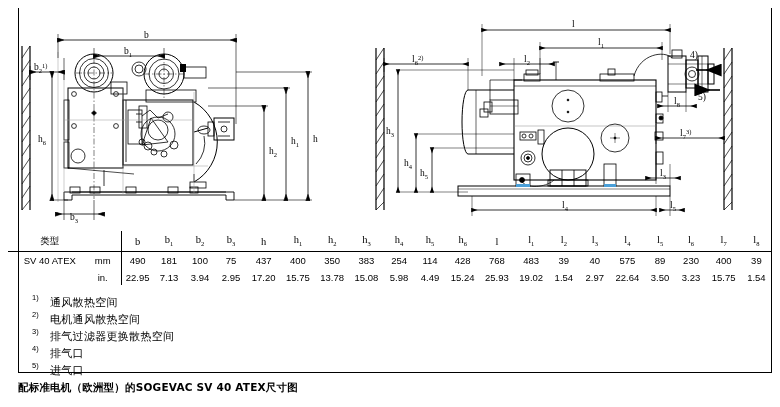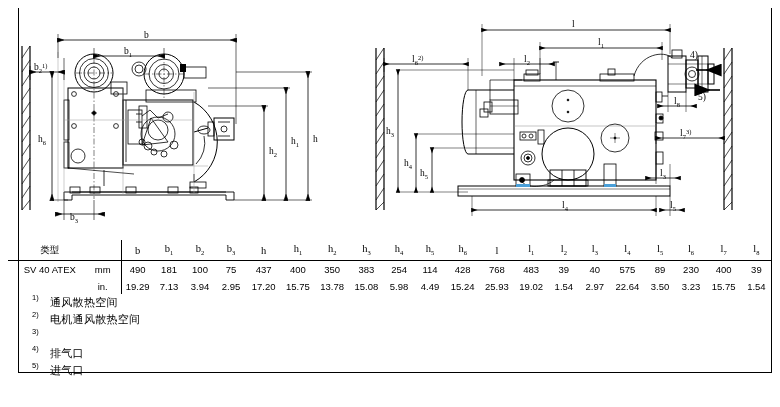--- a/index.html
+++ b/index.html
@@ -5,21 +5,21 @@
   html,body{margin:0;padding:0;background:#ffffff;}
   body{width:780px;height:407px;position:relative;font-family:"Liberation Sans",sans-serif;color:#000;overflow:hidden;}
   #page{position:absolute;left:0;top:0;width:780px;height:407px;}
 
   .drawing{position:absolute;top:14px;}
   #left-drawing{left:8px;width:330px;height:210px;}
   #right-drawing{left:372px;width:400px;height:210px;}
   .drawing svg{display:block;}
 
   
-  #table-wrap{position:absolute;left:8px;top:240px;width:764px;}
+  #table-wrap{position:absolute;left:8px;top:231px;width:764px;}
   table.dimtable{border-collapse:collapse;width:764px;font-size:9.5px;font-family:"Liberation Sans",sans-serif;}
   table.dimtable th,table.dimtable td{padding:0;text-align:center;font-weight:normal;white-space:nowrap;}
   .hdr-row th{height:20px;vertical-align:middle;border-bottom:1px solid #000;}
   .hdr-sym{font-family:"Liberation Serif",serif;font-size:10.5px;font-style:normal;}
   .hdr-sym sub{font-size:6.5px;}
   .col-type{text-align:left;width:84px;padding-left:2px !important;}
   .col-unit{text-align:right;width:28px;padding-right:5px !important;}
   .sep{border-left:1px solid #000;}
   .row-mm td{height:17px;vertical-align:middle;}
   .row-in td{height:16px;vertical-align:middle;}
@@ -440,21 +440,21 @@
           <td>40</td>
           <td>575</td>
           <td>89</td>
           <td>230</td>
           <td>400</td>
           <td>39</td>
         </tr>
         <tr class="row-in">
           <td class="col-type"></td>
           <td class="col-unit">in.</td>
-          <td class="sep">19.29</td>
+          <td class="sep">22.95</td>
           <td>7.13</td>
           <td>3.94</td>
           <td>2.95</td>
           <td>17.20</td>
           <td>15.75</td>
           <td>13.78</td>
           <td>15.08</td>
           <td>5.98</td>
           <td>4.49</td>
           <td>15.24</td>
@@ -476,29 +476,31 @@
     <div class="fn">
       <div class="fn-num"><span>1)</span></div>
       <div class="fn-txt">通风散热空间</div>
     </div>
     <div class="fn">
       <div class="fn-num"><span>2)</span></div>
       <div class="fn-txt">电机通风散热空间</div>
     </div>
     <div class="fn">
       <div class="fn-num"><span>3)</span></div>
+      <div class="fn-txt">排气过滤器更换散热空间</div>
     </div>
     <div class="fn">
       <div class="fn-num"><span>4)</span></div>
       <div class="fn-txt">排气口</div>
     </div>
     <div class="fn">
       <div class="fn-num"><span>5)</span></div>
       <div class="fn-txt">进气口</div>
     </div>
   </div>
 
   <div class="rail" style="left:18px;top:8px;height:364px;"></div>
   <div class="rail" style="left:771px;top:8px;height:364px;"></div>
 
   <div id="bottom-rule"></div>
+  <div id="caption">配标准电机（欧洲型）的SOGEVAC SV 40 ATEX尺寸图</div>
 
 </div>
 
 </body></html>

